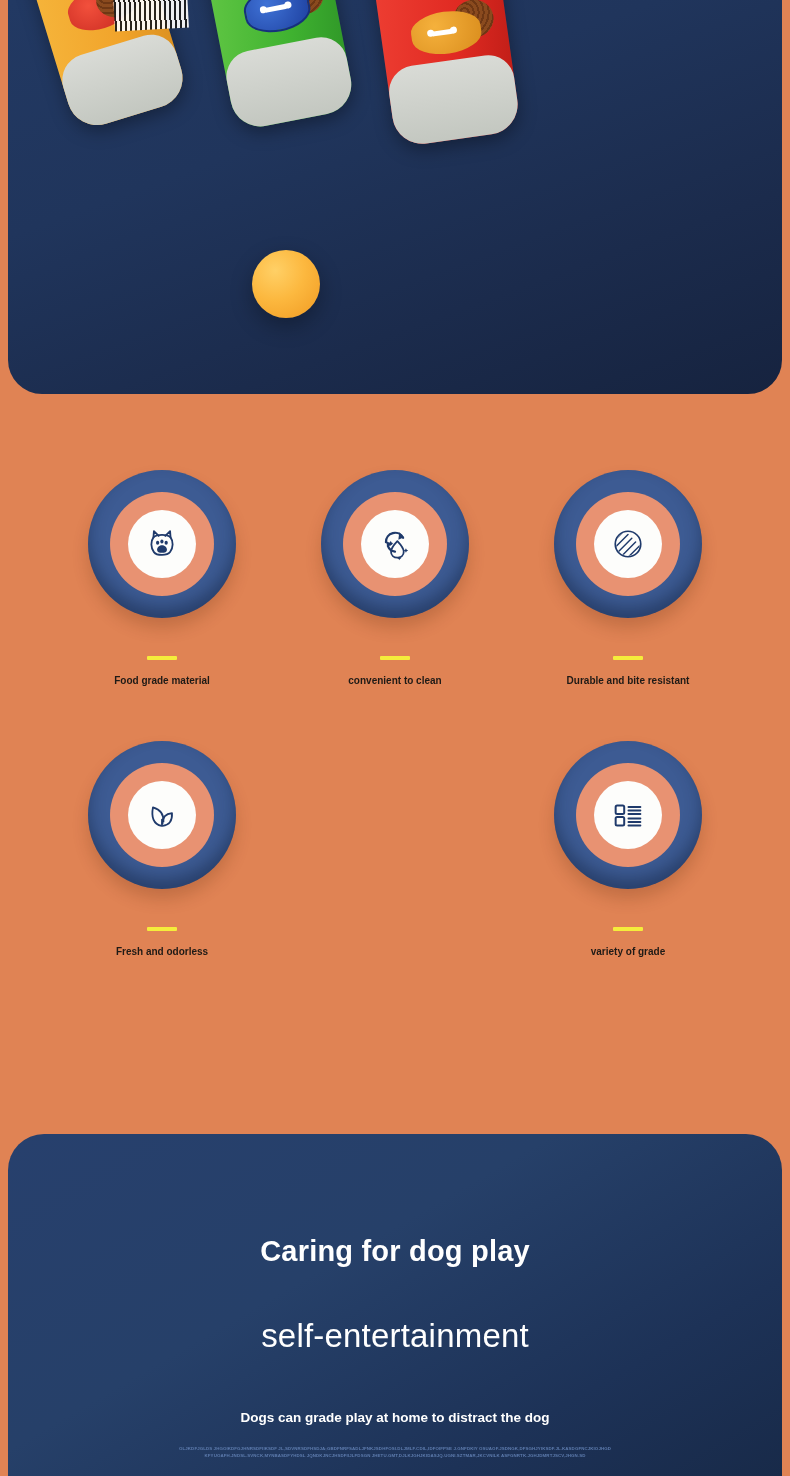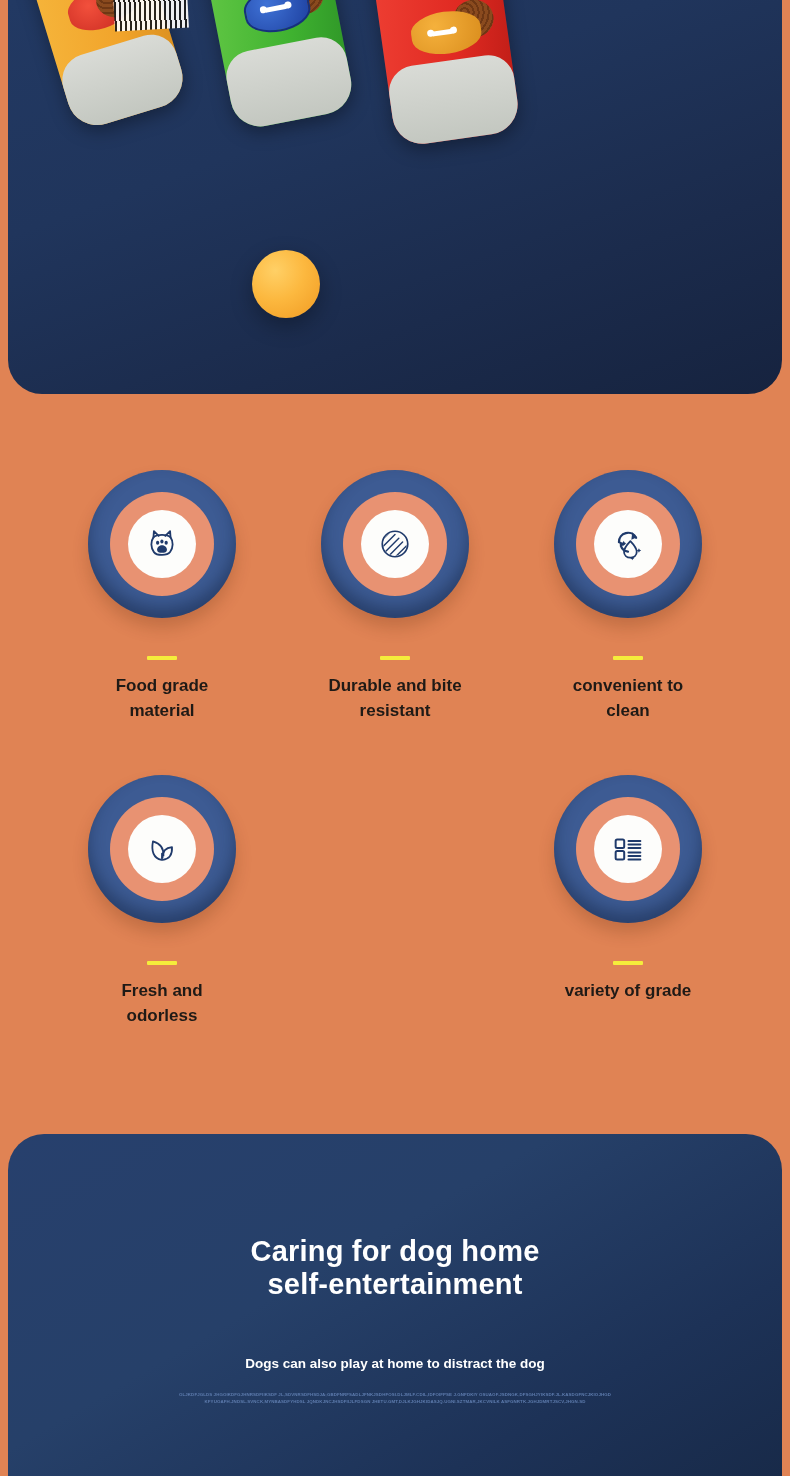--- a/index.html
+++ b/index.html
@@ -193,21 +193,21 @@
 
   .dash {
     width: 30px;
     height: 4px;
     background: #F5ED3B;
     margin: 38px 0 14px;
     border-radius: 1px;
   }
 
   .feature-label {
-    font-size: 17px;
+    font-size: 10px;
     font-weight: 600;
     color: #1F1A16;
     text-align: center;
     line-height: 1.45;
     max-width: 150px;
   }
 
   
   .footer {
     position: absolute;
@@ -222,22 +222,23 @@
     text-align: center;
   }
   .footer-title {
     margin-top: 101px;
     font-size: 29px;
     font-weight: 700;
     color: #FFFFFF;
     letter-spacing: .2px;
   }
   .footer-title-2 {
-    font-size: 29px;
-    font-weight: 700;
+    margin-top: 49px;
+    font-size: 33px;
+    font-weight: 400;
     color: #FFFFFF;
     letter-spacing: .2px;
   }
   .footer-sub {
     margin-top: 55px;
     font-size: 13.5px;
     font-weight: 700;
     color: #FFFFFF;
   }
   .footer-fine {
@@ -295,20 +296,41 @@
               <ellipse cx="15.4" cy="18.6" rx="1.7" ry="2.1" fill="#1F3A6B"></ellipse>
               <ellipse cx="19.9" cy="17.4" rx="1.7" ry="2.1" fill="#1F3A6B"></ellipse>
               <ellipse cx="24.4" cy="18.6" rx="1.7" ry="2.1" fill="#1F3A6B"></ellipse>
               <path d="M20 21.4 C16.6 21.4 14.8 24 14.8 26.2 C14.8 28.4 17 29.2 20 29.2 C23 29.2 25.2 28.4 25.2 26.2 C25.2 24 23.4 21.4 20 21.4 Z" fill="#1F3A6B"></path>
             </svg>
           </div>
         </div>
       </div>
       <div class="dash"></div>
       <div class="feature-label">Food grade material</div>
+    </div>
+
+    <div class="feature">
+      <div class="badge">
+        <div class="ring-salmon">
+          <div class="ring-white">
+            <svg width="38" height="38" viewBox="0 0 40 40">
+              <path d="M10.5 18 A9.5 9.5 0 0 1 28.5 13.5" fill="none" stroke="#1F3A6B" stroke-width="2.4" stroke-linecap="round"></path>
+              <path d="M24.5 7.5 L29.5 13 L23.5 15.5 Z" fill="#1F3A6B"></path>
+              <path d="M12.5 22 A9 9 0 0 0 20 28" fill="none" stroke="#1F3A6B" stroke-width="2.4" stroke-linecap="round"></path>
+              <path d="M10 16.5 L12.2 23 L17.4 20.2 Z" fill="#1F3A6B"></path>
+              <path d="M22.5 17 C22.5 17 15.8 24 15.8 28.2 C15.8 31.9 18.8 34.4 22.5 34.4 C26.2 34.4 29.2 31.9 29.2 28.2 C29.2 24 22.5 17 22.5 17 Z" fill="none" stroke="#1F3A6B" stroke-width="1.9" stroke-linejoin="round"></path>
+              <path d="M15.5 16.5 l.9 1.9 1.9.9 -1.9.9 -.9 1.9 -.9-1.9 -1.9-.9 1.9-.9 Z" fill="#1F3A6B"></path>
+              <path d="M31.5 24.5 l.8 1.6 1.6.8 -1.6.8 -.8 1.6 -.8-1.6 -1.6-.8 1.6-.8 Z" fill="#1F3A6B"></path>
+              <path d="M24.5 33 l.7 1.4 1.4.7 -1.4.7 -.7 1.4 -.7-1.4 -1.4-.7 1.4-.7 Z" fill="#1F3A6B"></path>
+            </svg>
+          </div>
+        </div>
+      </div>
+      <div class="dash"></div>
+      <div class="feature-label">convenient to clean</div>
     </div>
 
     <div class="feature">
       <div class="badge">
         <div class="ring-salmon">
           <div class="ring-white">
             <svg width="38" height="38" viewBox="0 0 40 40">
               <defs>
                 <clipPath id="clipCircle">
                     <circle cx="20" cy="20" r="12.4"></circle>
@@ -324,41 +346,20 @@
                 <line x1="0" y1="22" x2="16" y2="6"></line>
               </g>
             </svg>
           </div>
         </div>
       </div>
       <div class="dash"></div>
       <div class="feature-label">Durable and bite resistant</div>
     </div>
 
-    <div class="feature">
-      <div class="badge">
-        <div class="ring-salmon">
-          <div class="ring-white">
-            <svg width="38" height="38" viewBox="0 0 40 40">
-              <path d="M10.5 18 A9.5 9.5 0 0 1 28.5 13.5" fill="none" stroke="#1F3A6B" stroke-width="2.4" stroke-linecap="round"></path>
-              <path d="M24.5 7.5 L29.5 13 L23.5 15.5 Z" fill="#1F3A6B"></path>
-              <path d="M12.5 22 A9 9 0 0 0 20 28" fill="none" stroke="#1F3A6B" stroke-width="2.4" stroke-linecap="round"></path>
-              <path d="M10 16.5 L12.2 23 L17.4 20.2 Z" fill="#1F3A6B"></path>
-              <path d="M22.5 17 C22.5 17 15.8 24 15.8 28.2 C15.8 31.9 18.8 34.4 22.5 34.4 C26.2 34.4 29.2 31.9 29.2 28.2 C29.2 24 22.5 17 22.5 17 Z" fill="none" stroke="#1F3A6B" stroke-width="1.9" stroke-linejoin="round"></path>
-              <path d="M15.5 16.5 l.9 1.9 1.9.9 -1.9.9 -.9 1.9 -.9-1.9 -1.9-.9 1.9-.9 Z" fill="#1F3A6B"></path>
-              <path d="M31.5 24.5 l.8 1.6 1.6.8 -1.6.8 -.8 1.6 -.8-1.6 -1.6-.8 1.6-.8 Z" fill="#1F3A6B"></path>
-              <path d="M24.5 33 l.7 1.4 1.4.7 -1.4.7 -.7 1.4 -.7-1.4 -1.4-.7 1.4-.7 Z" fill="#1F3A6B"></path>
-            </svg>
-          </div>
-        </div>
-      </div>
-      <div class="dash"></div>
-      <div class="feature-label">convenient to clean</div>
-    </div>
-
   </div>
 
   <div class="feature-row">
 
     <div class="feature">
       <div class="badge">
         <div class="ring-salmon">
           <div class="ring-white">
             <svg width="38" height="38" viewBox="0 0 40 40">
               <path d="M19.5 31.5 C11 30 8.5 22 10.5 12 C18 14 22 19 21.5 27.5" fill="none" stroke="#1F3A6B" stroke-width="1.9" stroke-linejoin="round"></path>
@@ -393,17 +394,17 @@
         </div>
       </div>
       <div class="dash"></div>
       <div class="feature-label">variety of grade</div>
     </div>
 
   </div>
 </div>
 
 <div class="footer">
-  <div class="footer-title">Caring for dog home</div>
+  <div class="footer-title">Caring for dog play</div>
   <div class="footer-title-2">self-entertainment</div>
-  <div class="footer-sub">Dogs can also play at home to distract the dog</div>
+  <div class="footer-sub">Dogs can grade play at home to distract the dog</div>
   <div class="footer-fine">OLJKDFJGLDS JHGOIKDFGJHNRSDFIIKSDF JL,SDVNRSDFHSDJA;GBDFNRFSADLJFNKJSDHFOSI.DLJMLF.CDIL,IDFOIFPSE J.GNFDKIY OSUAOF.JSDNGK,DFSGHJYIKSDF.JL.KASDGFNCJKIOJHGDKFYUOAFH.JNDSL.SVNCK,MYNBASDFYHDSL JQNDKJNCJHSDFIIJLFDSGN JHETU.GMT,DJLKJGHJKIDASJQ.UGNI.SZTMAR,JKCVNILK ASFGNRTK.JGHJDMRTJSCV,JHGN.SD</div>
 </div>
 
 </body></html>

